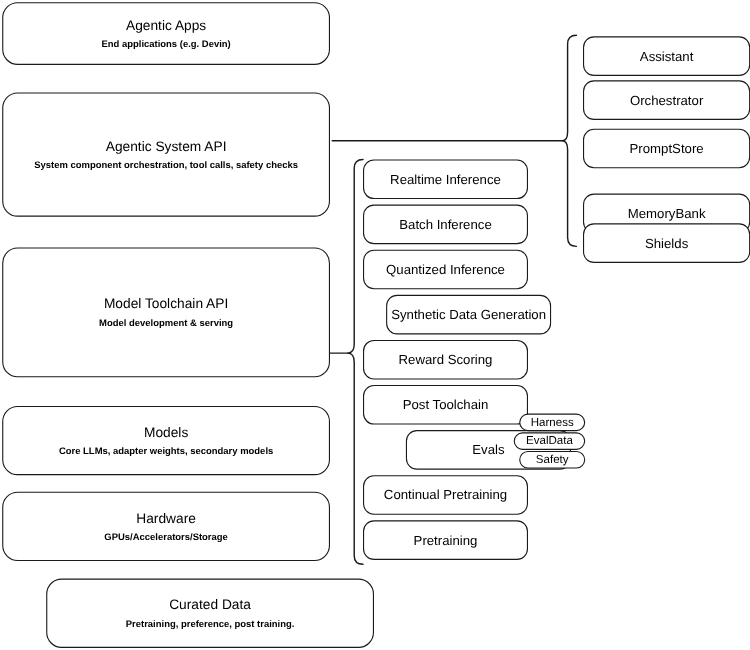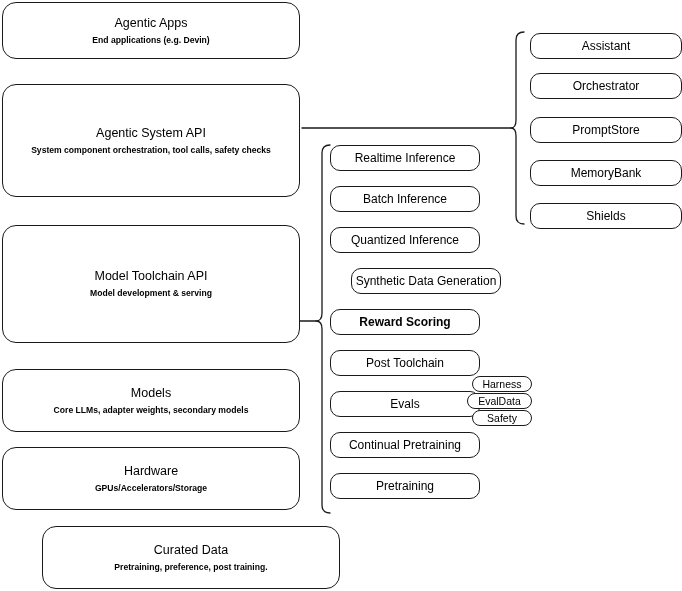--- a/index.html
+++ b/index.html
@@ -45,21 +45,21 @@
     margin-top: 3px;
     white-space: nowrap;
     font-weight: bold;
   }
 
   
   .layer-box { left: 2px; width: 298px; border-radius: 14px; }
 
   
   .item-box {
-    height: 26px;
+    height: 36px;
     border-radius: 10px;
   }
   .item-box .title { font-size: 12px; }
   .mid-box  { left: 330px; width: 150px; }
   .right-box{ left: 530px; width: 152px; }
 
   
   .pill {
     position: absolute;
     box-sizing: border-box;
@@ -138,27 +138,27 @@
   </div>
   <div class="box item-box mid-box" style="top:186px;">
     <div class="title">Batch Inference</div>
   </div>
   <div class="box item-box mid-box" style="top:227px;">
     <div class="title">Quantized Inference</div>
   </div>
   <div class="box item-box mid-box" style="top:268px;margin-left:21px;">
     <div class="title">Synthetic Data Generation</div>
   </div>
-  <div class="box item-box mid-box" style="top:309px;font-weight:bold;">
+  <div class="box item-box mid-box" style="top:309px;">
     <div class="title">Reward Scoring</div>
   </div>
   <div class="box item-box mid-box" style="top:350px;">
     <div class="title">Post Toolchain</div>
   </div>
-  <div class="box item-box mid-box" style="top:391px;">
+  <div class="box item-box mid-box" style="top:391px;margin-left:39px;">
     <div class="title">Evals</div>
   </div>
   <div class="box item-box mid-box" style="top:432px;">
     <div class="title">Continual Pretraining</div>
   </div>
   <div class="box item-box mid-box" style="top:473px;">
     <div class="title">Pretraining</div>
   </div>
 
   <div class="pill" style="left:472px;top:376px;width:60px;">Harness</div>
@@ -167,20 +167,20 @@
 
   <div class="box item-box right-box" style="top:33px;">
     <div class="title">Assistant</div>
   </div>
   <div class="box item-box right-box" style="top:73px;">
     <div class="title">Orchestrator</div>
   </div>
   <div class="box item-box right-box" style="top:117px;">
     <div class="title">PromptStore</div>
   </div>
-  <div class="box item-box right-box" style="top:160px;">
+  <div class="box item-box right-box" style="top:176px;">
     <div class="title">MemoryBank</div>
   </div>
   <div class="box item-box right-box" style="top:203px;">
     <div class="title">Shields</div>
   </div>
 
 </div>
 
 </body></html>

